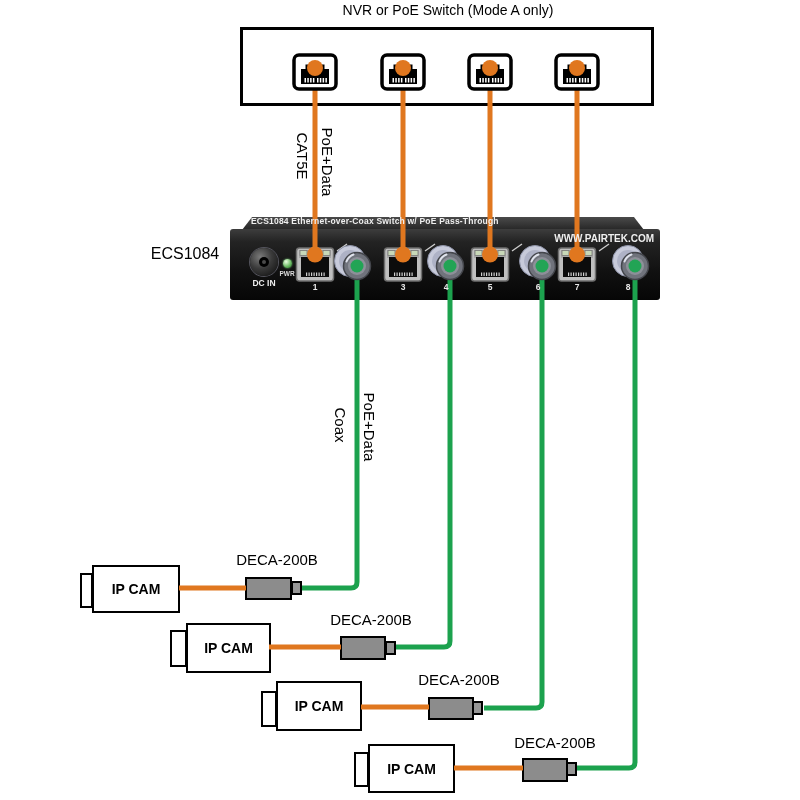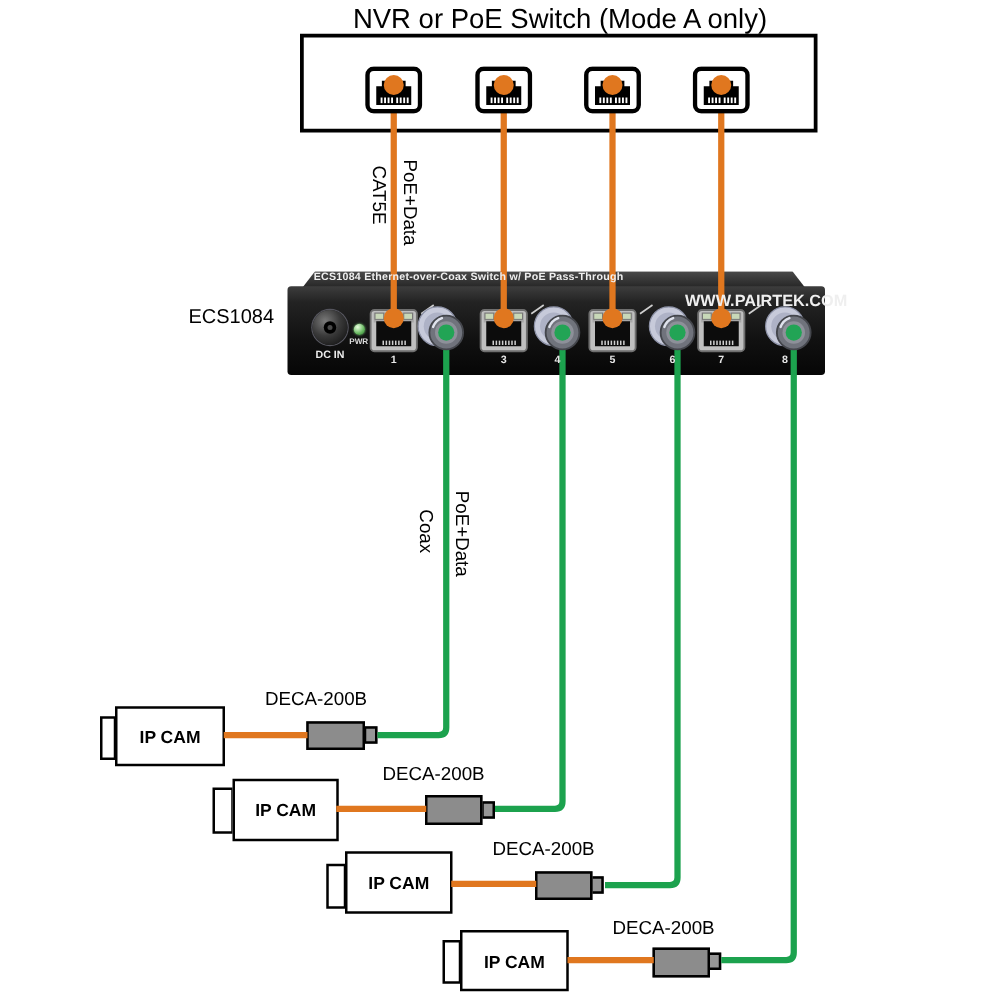--- a/index.html
+++ b/index.html
@@ -4,57 +4,57 @@
 <style>
   html,body{margin:0;padding:0;background:#fff;}
   #stage{position:relative;width:800px;height:800px;background:#fff;overflow:hidden;
          font-family:"Liberation Sans",sans-serif;}
   .abs{position:absolute;}
   .body-layer{z-index:1;}
   #overlay{position:absolute;left:0;top:0;z-index:5;pointer-events:none;}
   .lbl{z-index:9;color:#000;}
 
   
-  .nvr-title{left:240px;top:2px;width:416px;text-align:center;font-size:22px;}
+  .nvr-title{left:240px;top:2px;width:416px;text-align:center;font-size:14px;}
   .nvr-box{left:240px;top:27px;width:414px;height:79px;border:3px solid #000;box-sizing:border-box;background:#fff;}
 
   
   .rot{transform:rotate(90deg);text-align:center;font-size:15px;height:16px;line-height:16px;}
   .cat5e{left:277px;top:148px;width:50px;}
   .poe-top{left:292px;top:154px;width:70px;}
   .coax{left:320px;top:417px;width:40px;}
   .poe-bot{left:334px;top:419px;width:70px;}
 
   
   .ecs-label{left:140px;top:245px;width:90px;text-align:center;font-size:16px;}
   .dev-top{left:242px;top:217px;width:402px;height:13px;
            background:linear-gradient(#4a4a4a,#262626);
            clip-path:polygon(2.5% 0,97.5% 0,100% 100%,0 100%);}
   .dev-front{left:230px;top:229px;width:430px;height:71px;border-radius:3px;
              background:linear-gradient(180deg,#3d3d3d 0%,#232323 18%,#111 60%,#060606 100%);}
   .panel-title{left:251px;top:216px;font-size:8.5px;font-weight:bold;color:#efefef;letter-spacing:.2px;}
-  .website{left:548px;top:233px;width:106px;text-align:left;font-size:13px;font-weight:bold;color:#efefef;}
+  .website{left:548px;top:233px;width:106px;text-align:right;font-size:10px;font-weight:bold;color:#efefef;}
   .jack{left:250px;top:248px;width:28px;height:28px;border-radius:50%;
         background:radial-gradient(circle at 36% 32%,#7a7a7a 0%,#3a3a3a 45%,#0a0a0a 100%);
         box-shadow:0 0 0 1px #55555e;}
   .jack-hole{left:9px;top:9px;width:10px;height:10px;border-radius:50%;background:#000;}
   .jack-pin{left:3px;top:3px;width:4px;height:4px;border-radius:50%;background:#4a4a4a;}
   .dcin-lbl{left:242px;top:278px;width:44px;text-align:center;font-size:8.5px;font-weight:bold;color:#eee;}
   .pwr-led{left:283px;top:259px;width:9px;height:9px;border-radius:50%;
            background:radial-gradient(circle at 35% 30%,#eaffe0,#63b55c 60%,#2f7b33);box-shadow:0 0 2px #7c7;}
   .pwr-lbl{left:273px;top:270px;width:28px;text-align:center;font-size:6.5px;font-weight:bold;color:#ddd;}
   .pnum{top:282px;width:14px;text-align:center;font-size:8.5px;font-weight:bold;color:#e8e8e8;}
 
   
   .cam-lens{border:2.5px solid #000;background:#fff;box-sizing:border-box;}
   .cam-box{border:2.5px solid #000;background:#fff;box-sizing:border-box;
            display:flex;align-items:center;justify-content:center;font-size:14px;font-weight:bold;}
   .deca{background:#8C8C8C;border:2.5px solid #000;box-sizing:border-box;}
   .deca-nub{background:#969696;border:2px solid #000;box-sizing:border-box;}
-  .deca-lbl{width:130px;font-size:15px;}
+  .deca-lbl{width:130px;text-align:center;font-size:15px;}
 </style>
 </head>
 <body>
 
 <div id="stage">
 
   <div class="abs lbl nvr-title">NVR or PoE Switch (Mode A only)</div>
   <div class="abs body-layer nvr-box"></div>
 
   <div class="abs lbl rot cat5e">CAT5E</div>

